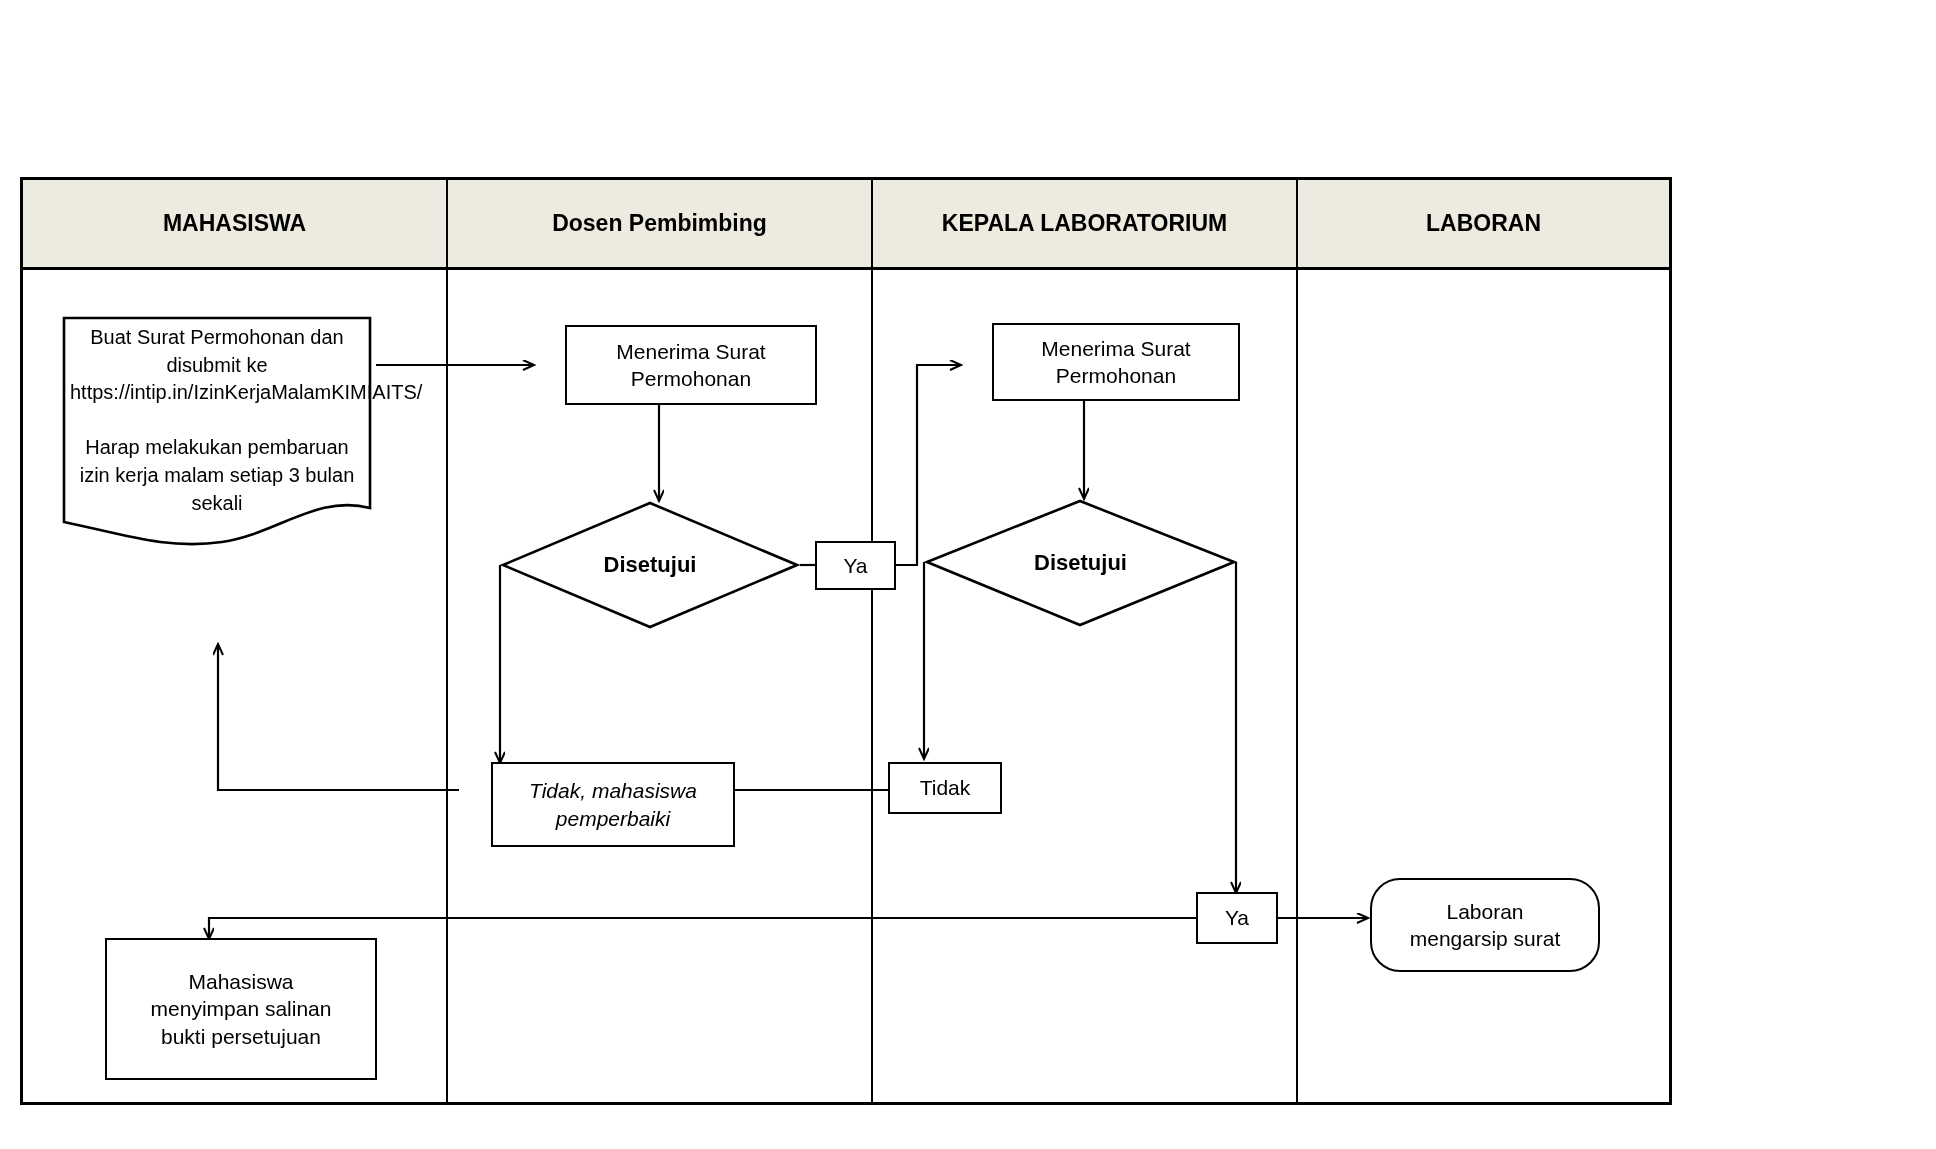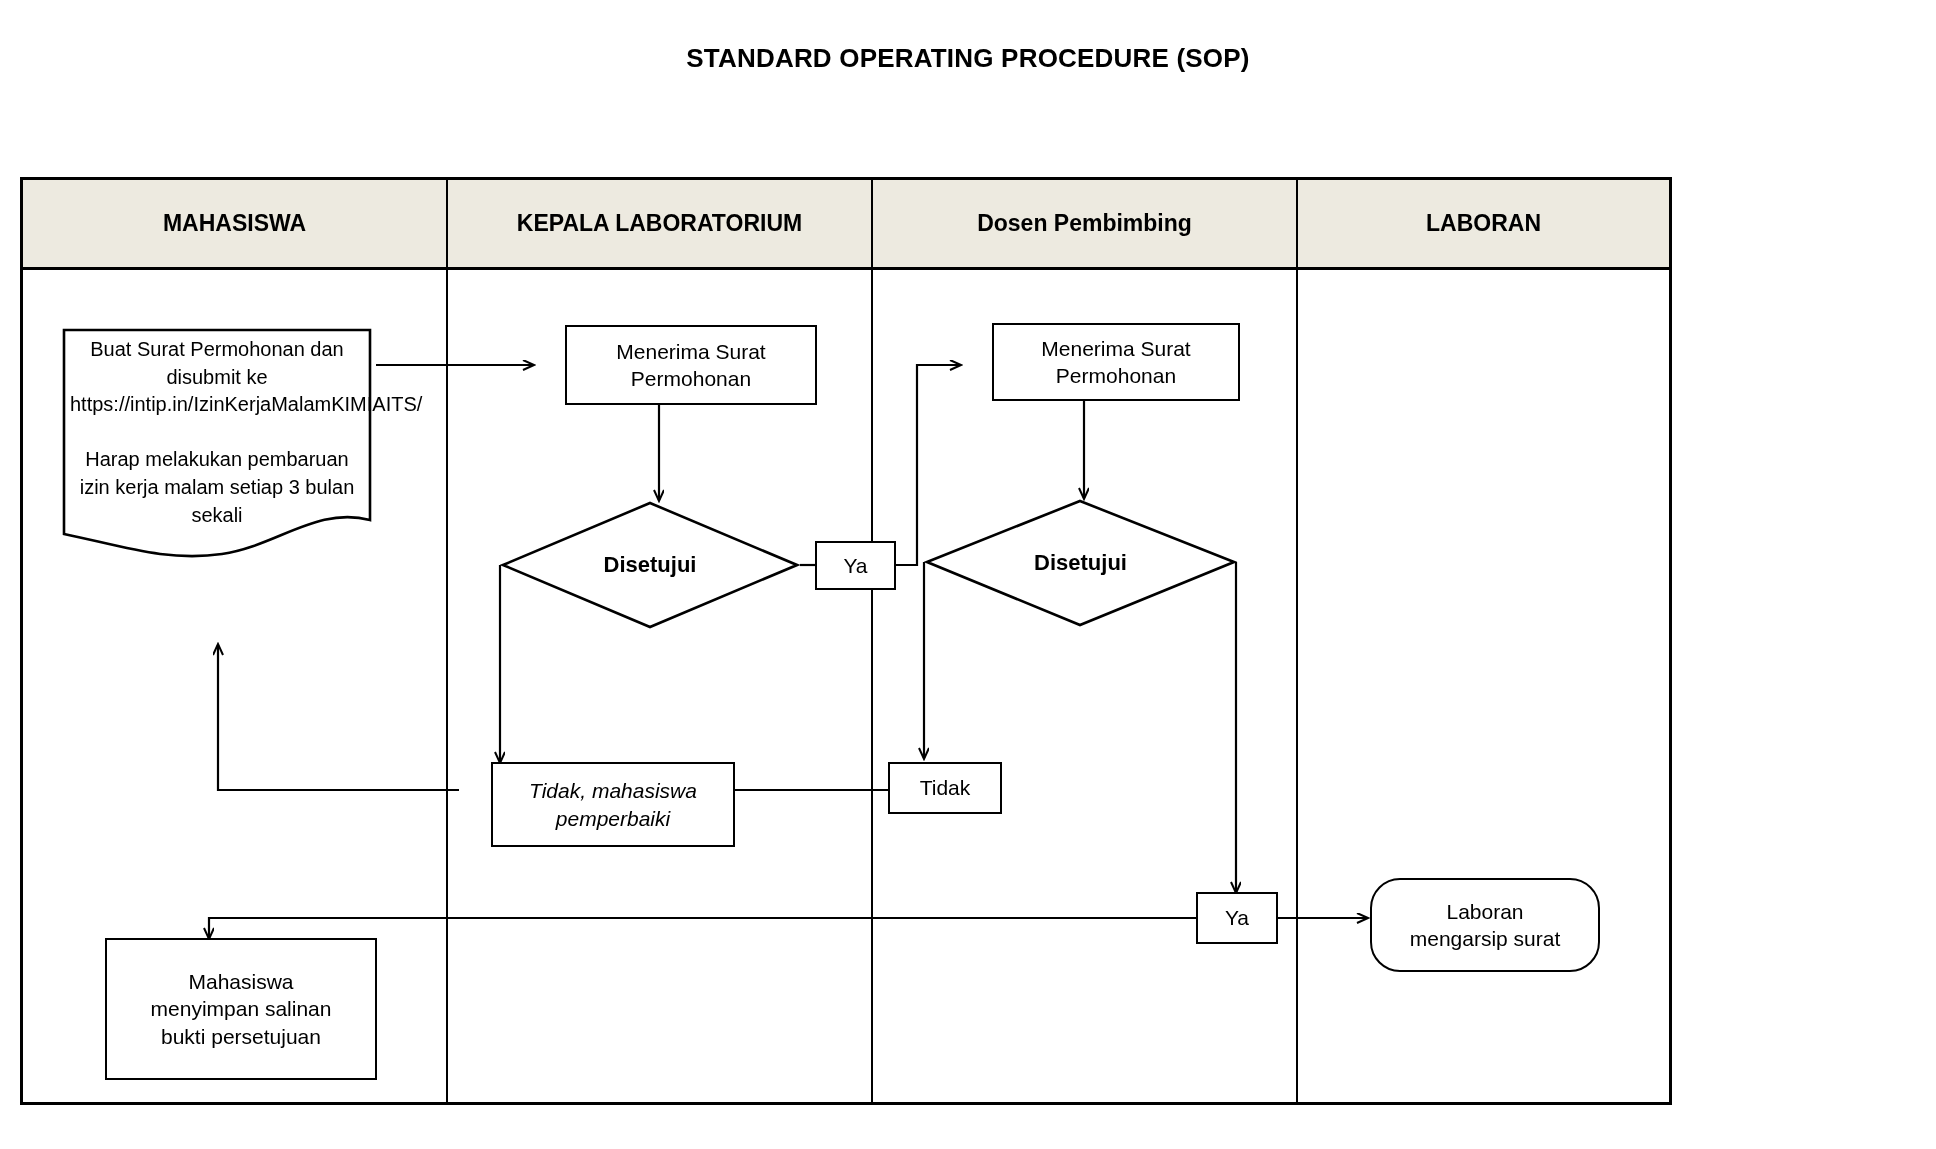--- a/index.html
+++ b/index.html
@@ -33,44 +33,43 @@
   
   .node{position:absolute;box-sizing:border-box;display:flex;align-items:center;
         justify-content:center;text-align:center;background:#fff;}
   .node .txt{white-space:pre-line;line-height:1.3;}
 
   .proc{border:2.5px solid #000;margin-left:32px;}
   .rounded{border:2.5px solid #000;border-radius:30px;}
   .tag{border:2.5px solid #000;font-size:21px;}
 
   
-  #doc-permohonan{left:62px;top:328px;width:310px;height:230px;}
+  #doc-permohonan{left:62px;top:316px;width:310px;height:230px;}
   #doc-permohonan .doc-svg{position:absolute;left:0;top:0;width:100%;height:100%;}
   #doc-permohonan .doc-text{position:absolute;left:8px;top:8px;width:294px;
         text-align:center;font-size:20px;line-height:1.38;white-space:pre-line;}
 
   
   .diamond{position:absolute;}
   .diamond svg{position:absolute;left:0;top:0;}
   .diamond .dlabel{position:absolute;left:0;top:0;width:100%;height:100%;
       display:flex;align-items:center;justify-content:center;
       font-size:22px;font-weight:bold;}
 </style>
 </head>
 <body>
 
 <div id="title-block">
-  <div class="tline">STANDARD OPERATING PROCEDURE (SOP)</div>
 </div>
 
 <div id="swimlane">
   <div id="lane-header">
     <div class="hcell col-1">MAHASISWA</div>
+    <div class="hcell col-2">Dosen Pembimbing</div>
     <div class="hcell col-3">KEPALA LABORATORIUM</div>
-    <div class="hcell col-2">Dosen Pembimbing</div>
     <div class="hcell col-4">LABORAN</div>
   </div>
   <div id="lane-body">
     <div class="bcell col-1"></div>
     <div class="bcell col-2"></div>
     <div class="bcell col-3"></div>
     <div class="bcell col-4"></div>
   </div>
 </div>
 

